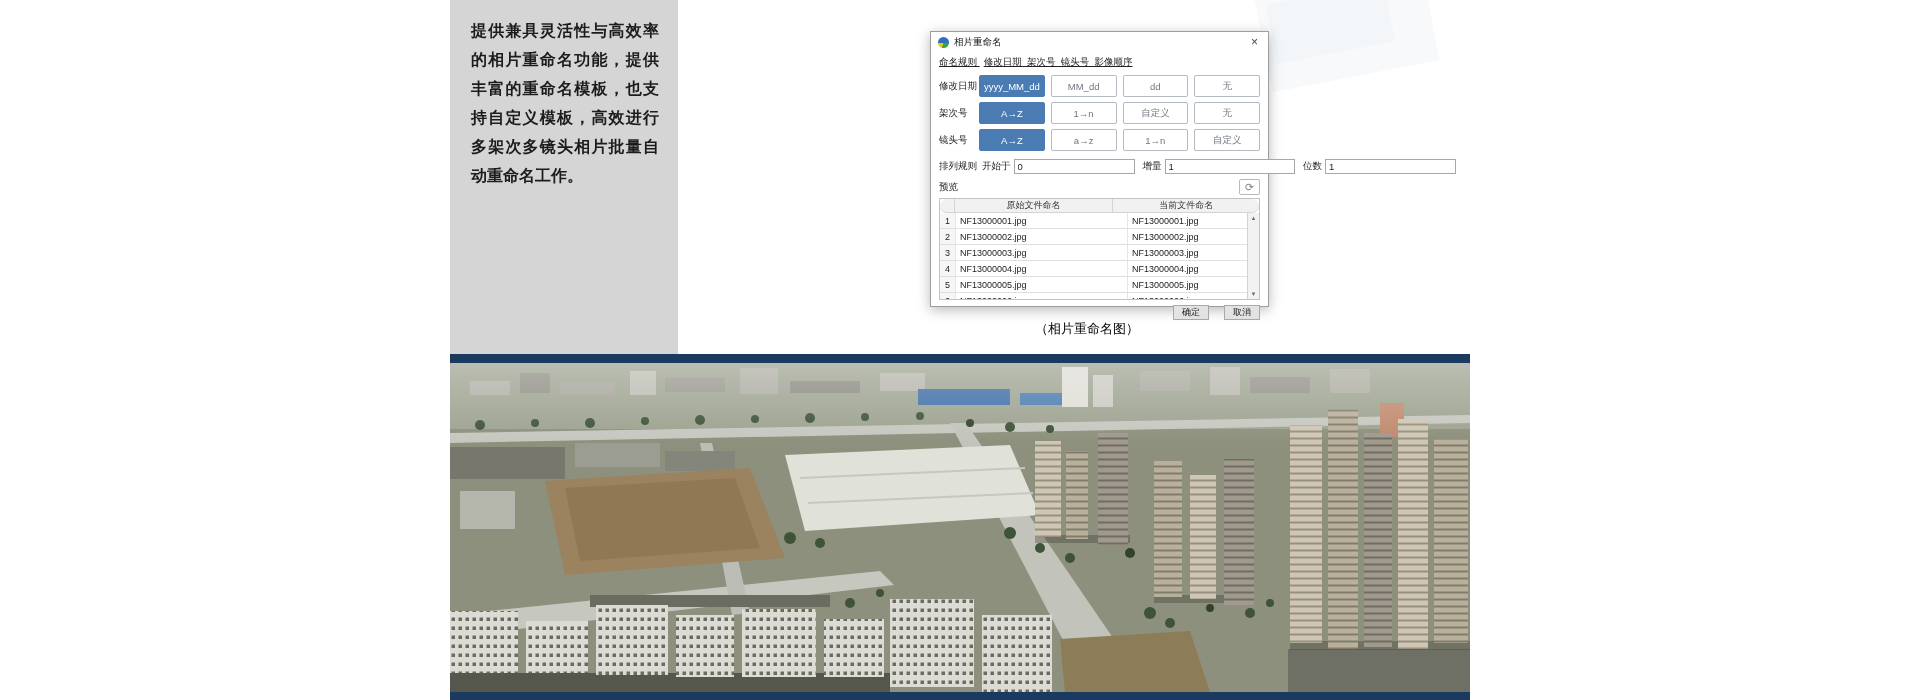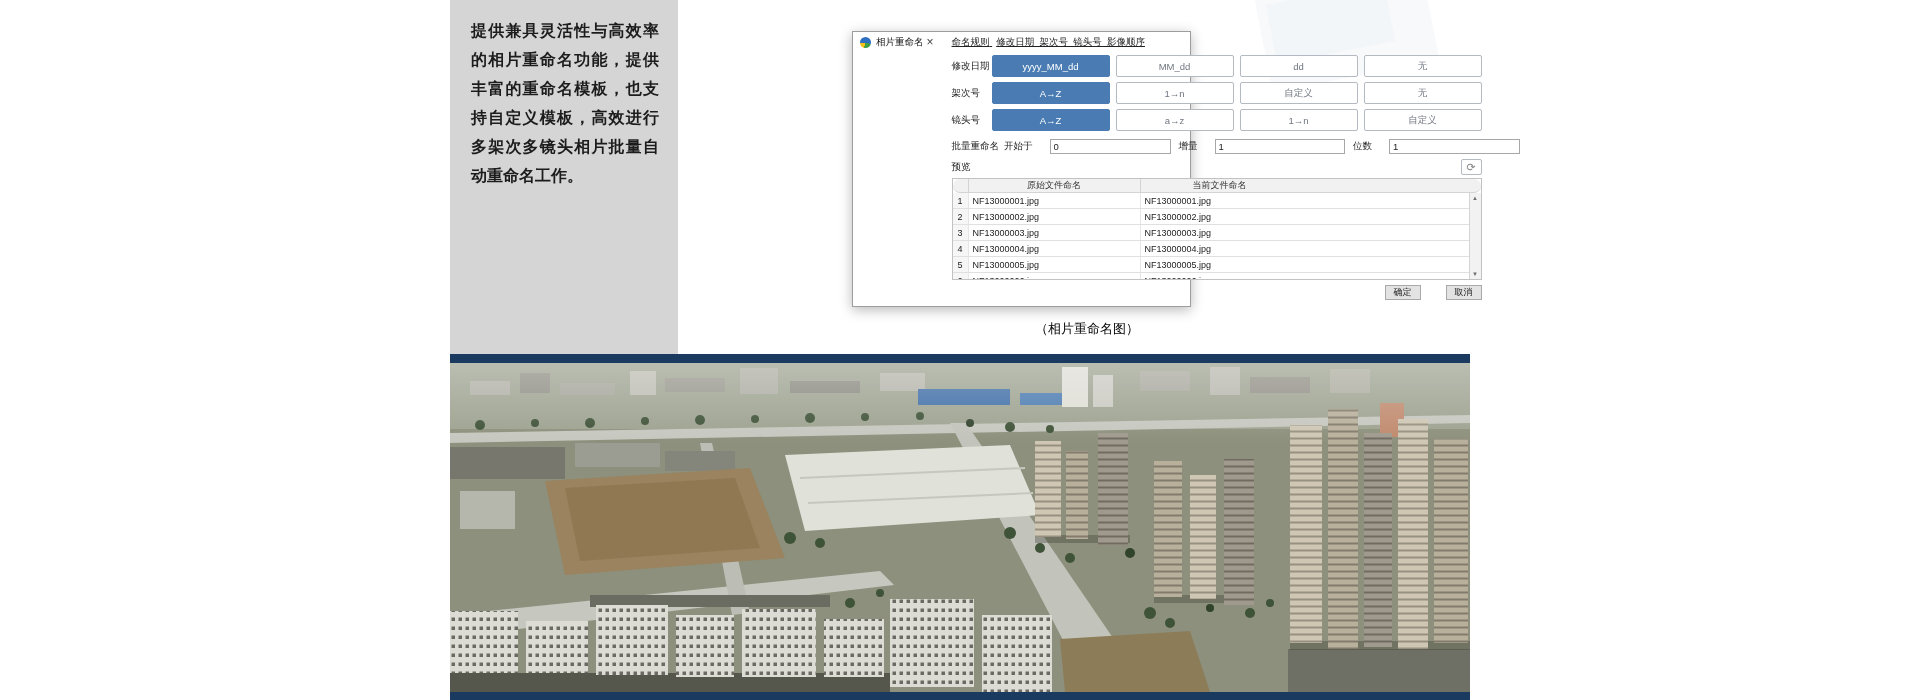--- a/index.html
+++ b/index.html
@@ -15,42 +15,42 @@
 
   
   .feature-panel { position:absolute; left:450px; top:0; width:228px; height:356px;
                    background:#d5d5d5; }
   .feature-title { margin-top:84px; text-align:center; font-size:22px; font-weight:bold;
                    color:#111; letter-spacing:1px; }
   .feature-desc  { margin:16px 19px 0 21px; font-size:16px; line-height:29px;
                    font-weight:600; color:#1c1c1c; text-align:justify; }
 
   
-  .dialog { position:absolute; left:852px; top:31px; width:339px; height:276px;
+  .dialog { position:absolute; left:930px; top:31px; width:339px; height:276px;
             background:#fff; border:1px solid #9d9d9d;
             box-shadow:0 3px 12px rgba(0,0,0,.28);
-            display:flex; flex-direction:row; font-size:9.5px; color:#222; }
+            display:flex; flex-direction:column; font-size:9.5px; color:#222; }
   .titlebar { height:20px; display:flex; align-items:center; padding:0 7px; flex:0 0 auto; }
   .app-icon { width:11px; height:11px; border-radius:50%;
               background:conic-gradient(#2f6fc1 0 30%, #3f9e46 30% 55%, #f2c017 55% 75%, #2f6fc1 75% 100%);
               margin-right:5px; }
   .dlg-title { font-size:9.5px; color:#111; flex:1; }
   .close-btn { font-size:12px; color:#444; line-height:1; padding:1px 3px; cursor:default; }
   .dlg-body { flex:1; padding:2px 8px 6px 8px; display:flex; flex-direction:column; }
   .rule-line { font-size:9.5px; margin:2px 0 6px 0; color:#222;text-decoration:underline; }
   .rule-line .val { margin-left:4px; }
   .opt-row { display:flex; align-items:center; margin-bottom:5px; height:22px; }
   .row-label { width:40px; flex:0 0 auto; font-size:9.5px; color:#222; }
   .opt-btns { flex:1; display:flex; gap:6px; }
   .opt-btn { flex:1; height:22px; display:flex; align-items:center; justify-content:center;
              background:#fff; border:1px solid #b3bac2; border-radius:2px;
              font-size:9.5px; color:#6f7680; }
   .opt-btn.selected { background:var(--accent,#4a7cb3); border-color:var(--accent,#4a7cb3); color:#fff; }
   .arrange-row { display:flex; align-items:center; margin:3px 0 5px 0; gap:5px; }
-  .arrange-row .grp { display:flex; align-items:center; gap:17px; flex:1; }
+  .arrange-row .grp { display:flex; align-items:center; gap:3px; flex:1; }
   .arrange-row input { flex:1; min-width:0; height:15px; border:1px solid #a7a7a7;
              font-size:9.5px; padding:0 3px; color:#222;
              font-family:"Liberation Sans","DejaVu Sans",sans-serif; }
   .preview-row { display:flex; align-items:center; justify-content:space-between; margin-bottom:3px; }
   .refresh-btn { width:21px; height:16px; border:1px solid #b3bac2; border-radius:2px;
              display:flex; align-items:center; justify-content:center;
              color:#8a8a8a; font-size:11px; background:#fff; }
   
   .ptable { border:1px solid #c2c2c2; height:102px; position:relative; overflow:hidden;
             flex:0 0 auto; background:#fff; }
@@ -60,21 +60,21 @@
   .th.c0 { width:16px; } .th.c1 { width:172px; } .th.c2 { width:158px; border-right:none; }
   .tbody { position:absolute; left:0; top:14px; right:12px; bottom:0; overflow:hidden; }
   .tr { display:flex; height:16px; border-bottom:1px solid #e0e0e0; font-size:9px; color:#222; }
   .td { display:flex; align-items:center; border-right:1px solid #e6e6e6; padding:0 4px; }
   .td.c0 { width:16px; justify-content:center; background:#f6f6f6; padding:0; }
   .td.c1 { width:172px; } .td.c2 { flex:1; border-right:none; }
   .vscroll { position:absolute; right:0; top:14px; bottom:0; width:12px; background:#f2f2f2;
              border-left:1px solid #d4d4d4; display:flex; flex-direction:column;
              justify-content:space-between; align-items:center; font-size:6px; color:#6e6e6e; }
   .vscroll .arr { height:10px; display:flex; align-items:center; }
-  .footer { display:flex; justify-content:flex-end; gap:25px; margin-top:5px; }
+  .footer { display:flex; justify-content:flex-end; gap:15px; margin-top:5px; }
   .dlg-btn { min-width:36px; height:15px; background:#e3e3e3; border:1px solid #a9a9a9;
              font-size:9px; color:#222; display:flex; align-items:center; justify-content:center;
              padding:0 8px; }
 
   
   .caption { position:absolute; left:900px; top:320px; width:374px; text-align:center;
              font-size:13px; color:#000; }
 
   
   .hero { position:absolute; left:450px; top:354px; width:1020px; height:346px; }
@@ -131,21 +131,21 @@
             <span class="opt-btns">
               <span class="opt-btn selected">A→Z</span>
               <span class="opt-btn">a→z</span>
               <span class="opt-btn">1→n</span>
               <span class="opt-btn">自定义</span>
             </span>
           </div>
         </div>
 
       <div class="arrange-row">
-        <span class="row-label" style="width:auto">批量重命名</span>
+        <span class="row-label" style="width:auto">排列规则</span>
         <span id="arrange-fields" style="display:flex;flex:1;gap:8px">
             <span class="grp">
               <span>开始于</span>
               <input value="0" style="">
             </span>
             <span class="grp">
               <span>增量</span>
               <input value="1" style="">
             </span>
             <span class="grp">

